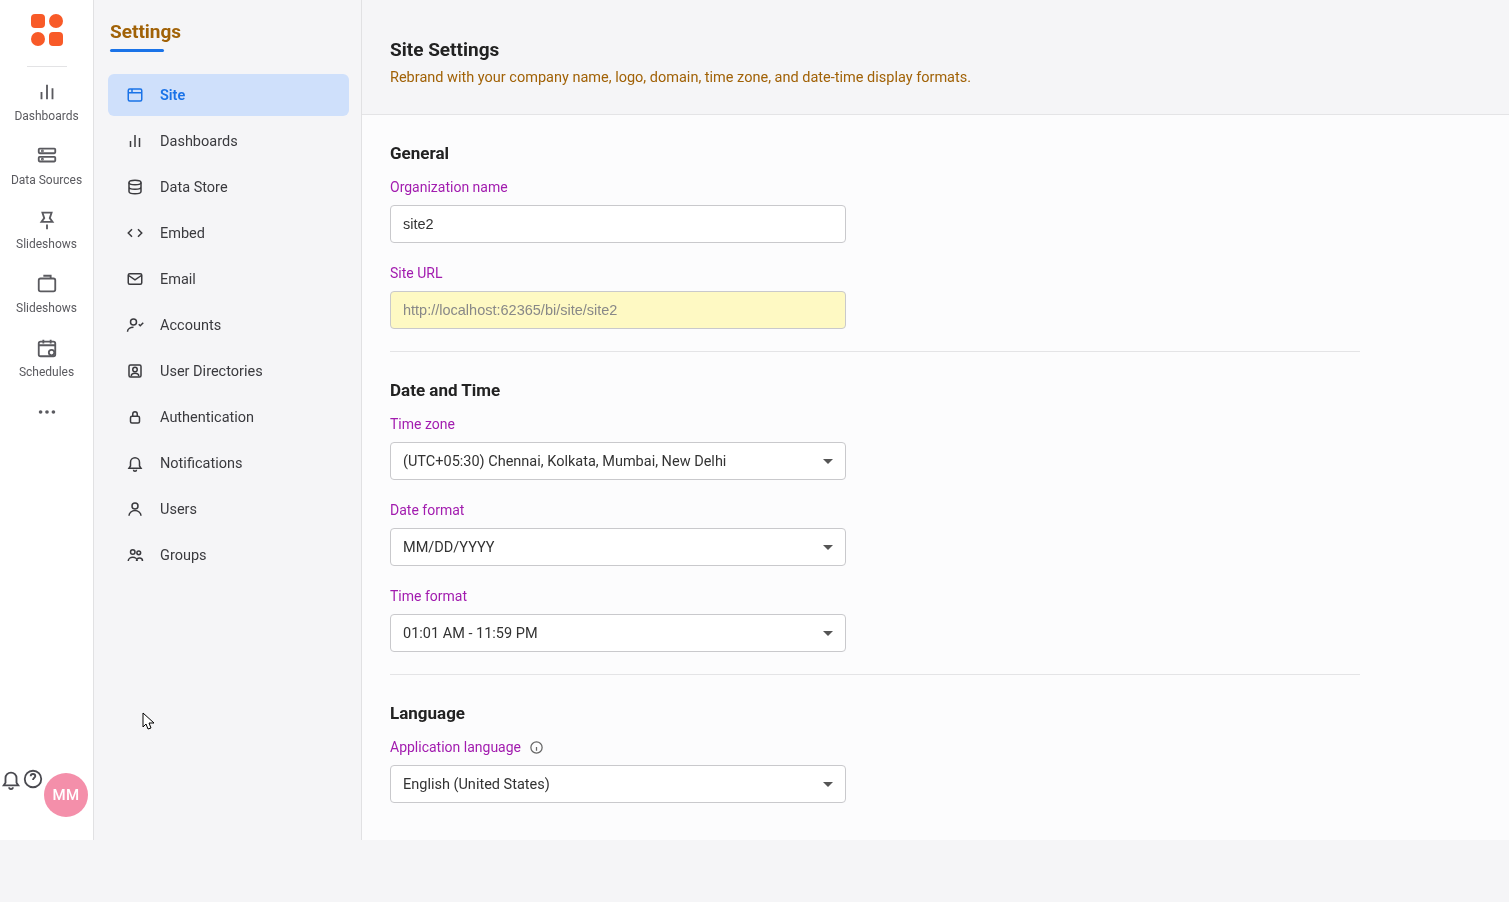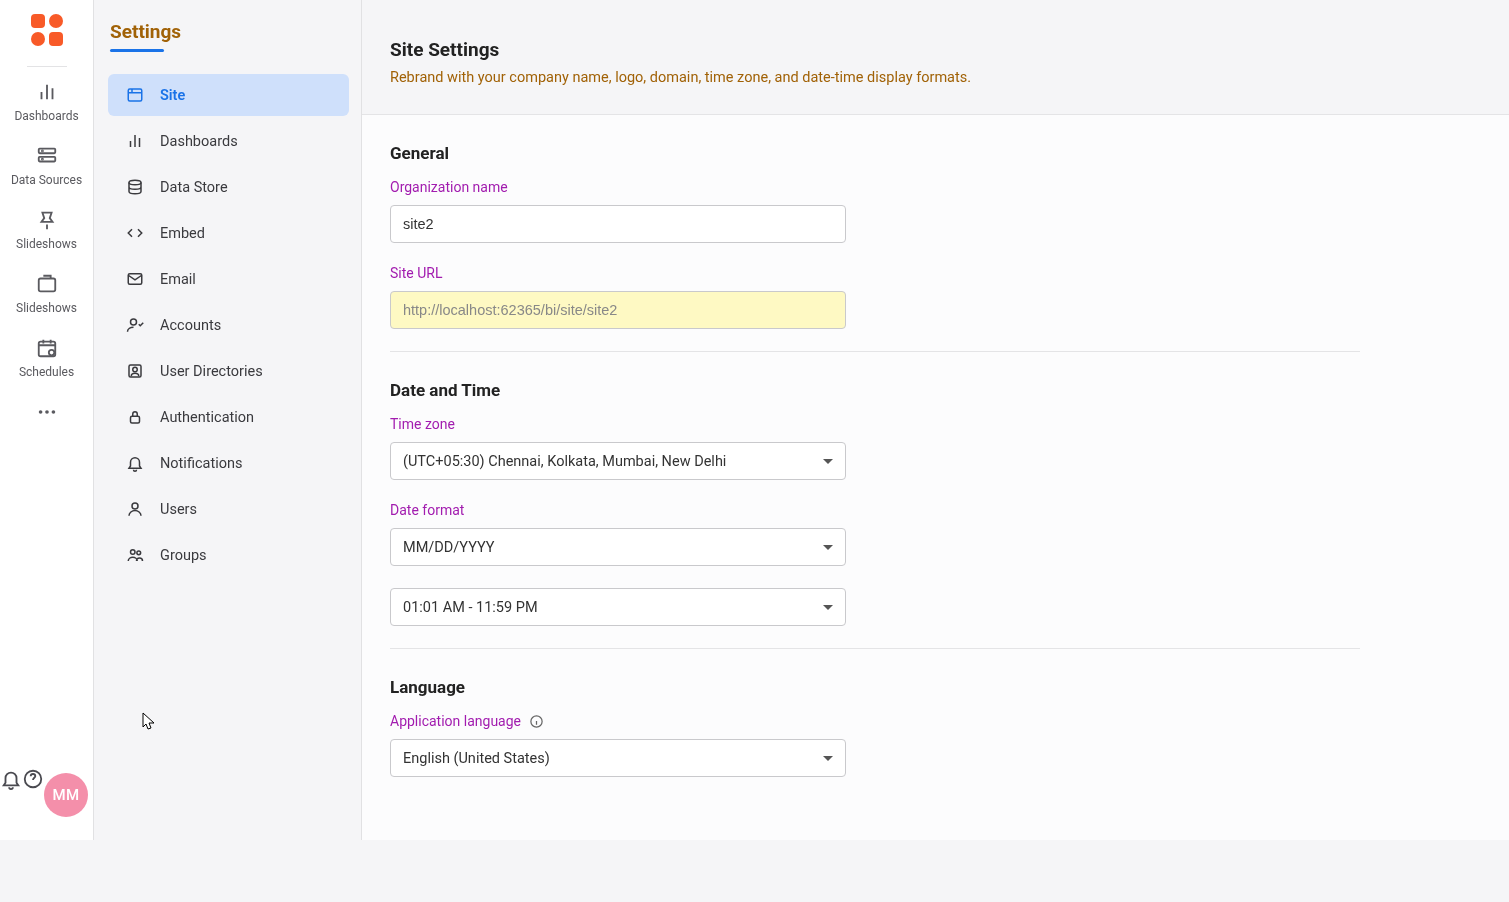--- a/index.html
+++ b/index.html
@@ -310,20 +310,21 @@
 
       <div class="field-block">
         <div class="field-label">Date format</div>
         <div class="select">
           <span>MM/DD/YYYY</span>
           <span class="caret"></span>
         </div>
       </div>
 
       <div class="field-block">
+        <div class="field-label">Time format</div>
         <div class="select">
           <span>01:01 AM - 11:59 PM</span>
           <span class="caret"></span>
         </div>
       </div>
 
       <div class="divider"></div>
 
       <div class="section-title">Language</div>
 

